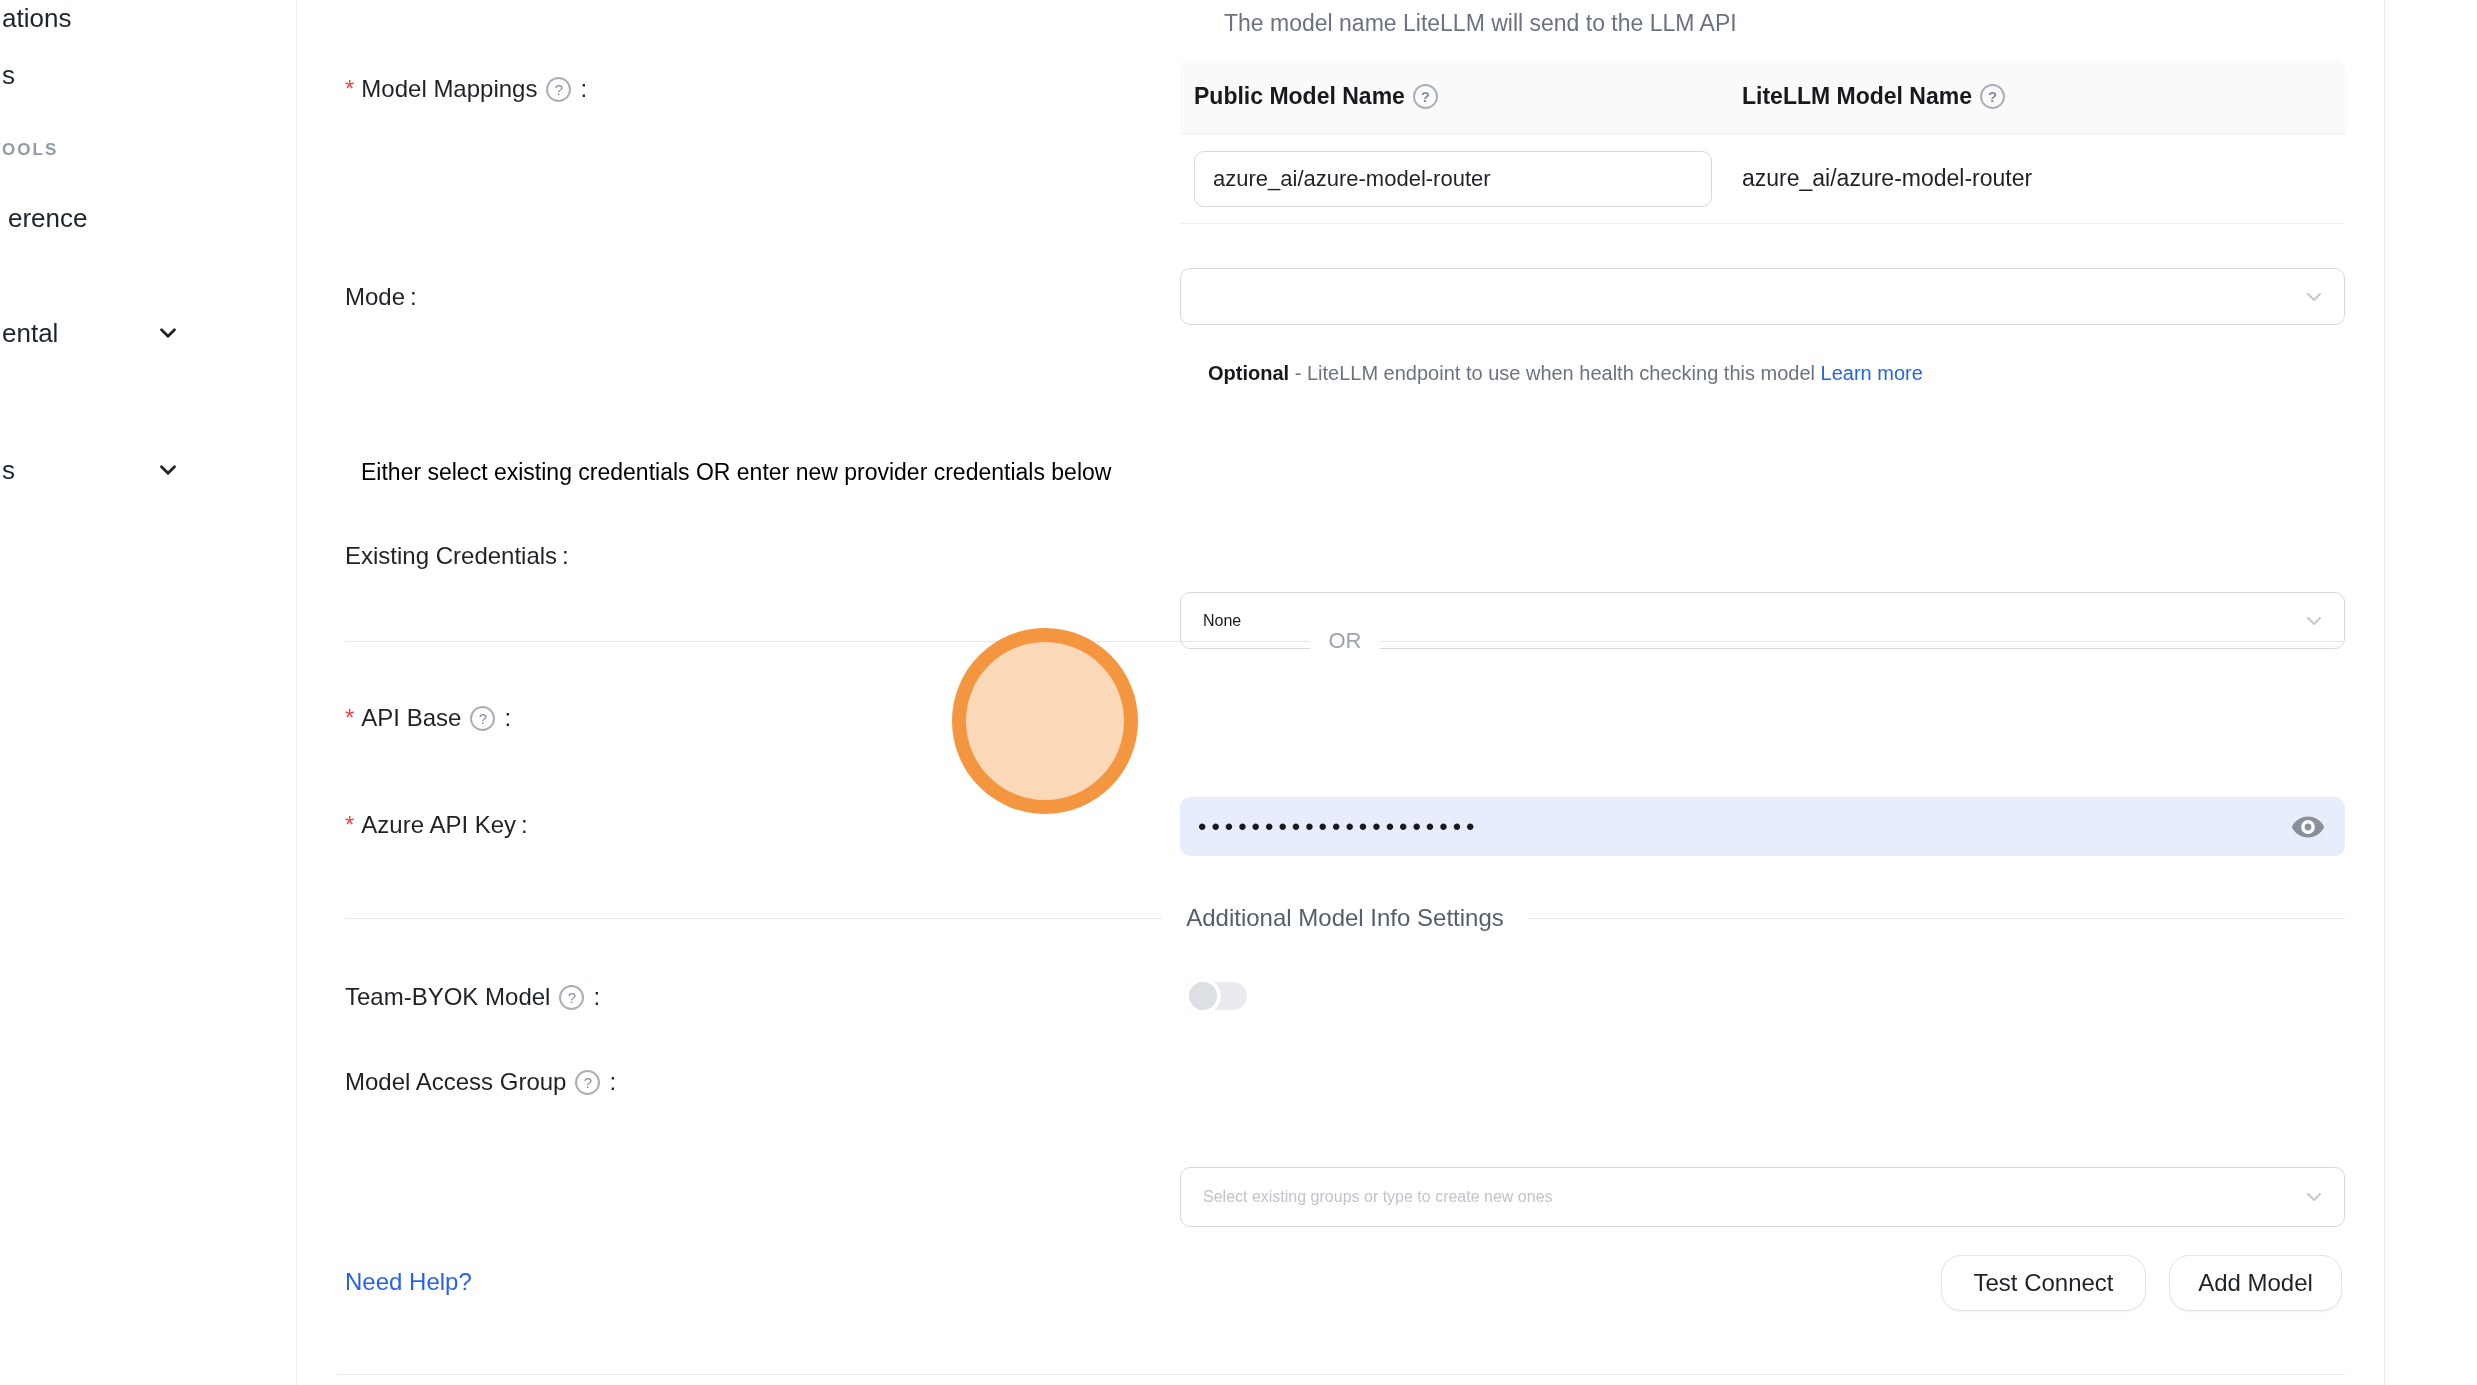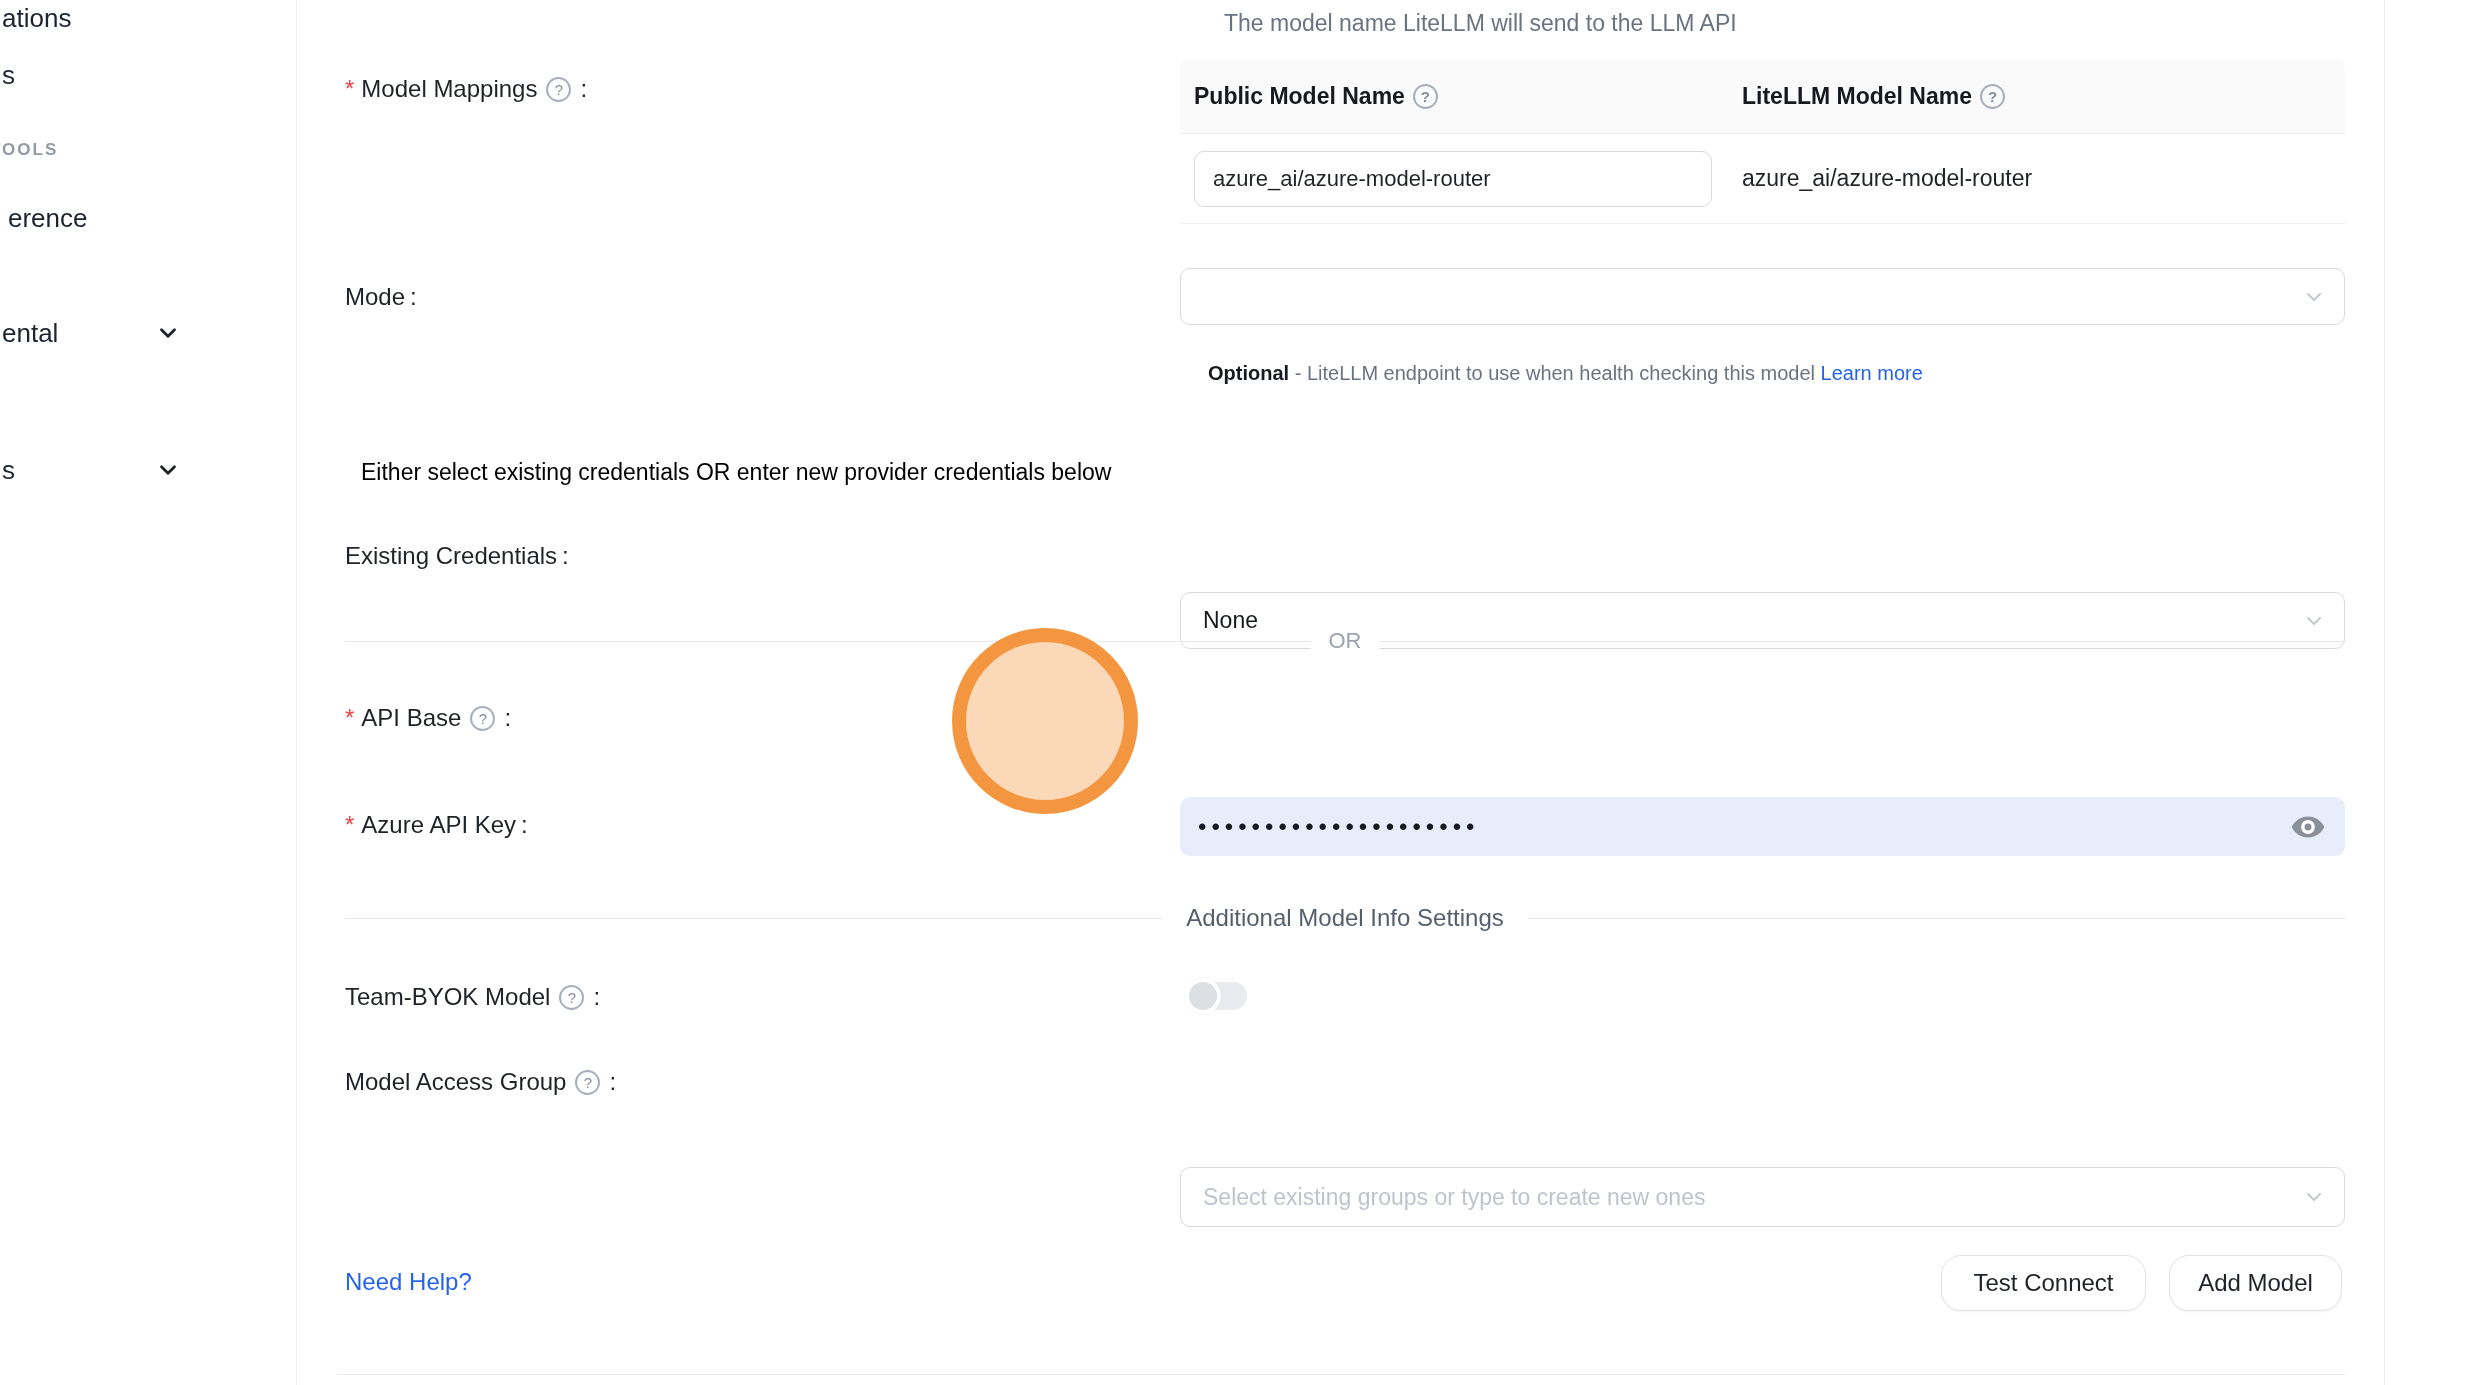--- a/index.html
+++ b/index.html
@@ -42,21 +42,21 @@
   .th .qicon { margin-left:8px; }
   .trow { display:flex; height:90px; align-items:center; border-bottom:1px solid #f0f0f0; }
   .td1 { width:562px; padding-left:14px; }
   .map-input { width:518px; height:56px; border:1px solid #d9d9d9; border-radius:10px;
                font-size:22px; color:#1f2328; padding:0 18px; outline:none;
                font-family:"Liberation Sans", sans-serif; }
   .map-text { font-size:23px; color:#1f2328; }
 
   
   .select { height:57px; border:1px solid #d9d9d9; border-radius:10px; background:#fff;
-            display:flex; align-items:center; padding:0 22px; font-size:23px; color:#16191d;
+            display:flex; align-items:center; padding:0 22px; font-size:16px; color:#16191d;
             cursor:pointer; position:relative; }
   .select .chev { position:absolute; right:18px; top:50%; transform:translateY(-50%); }
   .placeholder { color:#bfc4cc; }
 
   .mode-helper { left:883px; top:345px; width:750px; font-size:20px; line-height:56px; color:#6b7280;margin-left:28px; }
   .mode-helper b { color:#16191d; font-weight:700; }
   .blue-link { color:#2563eb; cursor:pointer; text-decoration:none; }
 
   .note { left:64px; top:459px; font-size:23px; color:#000000; }
 

